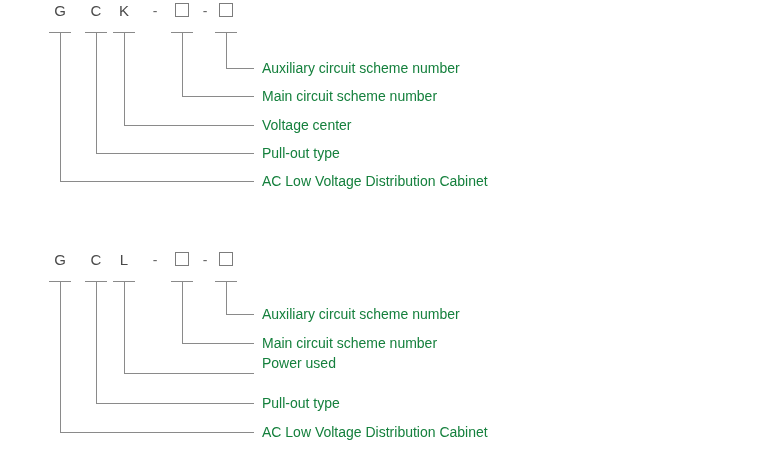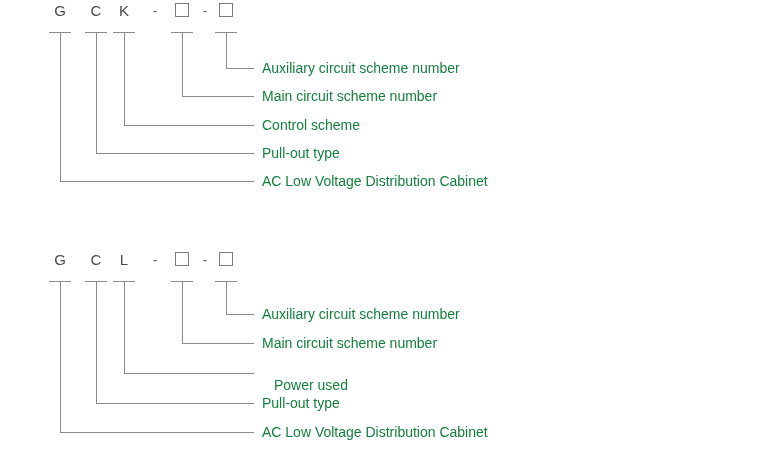--- a/index.html
+++ b/index.html
@@ -67,21 +67,21 @@
         <line x1="182" y1="96" x2="254" y2="96" stroke="#8a8a8a" stroke-width="1" shape-rendering="crispEdges"></line>
         <line x1="124" y1="32" x2="124" y2="125" stroke="#8a8a8a" stroke-width="1" shape-rendering="crispEdges"></line>
         <line x1="124" y1="125" x2="254" y2="125" stroke="#8a8a8a" stroke-width="1" shape-rendering="crispEdges"></line>
         <line x1="96" y1="32" x2="96" y2="153" stroke="#8a8a8a" stroke-width="1" shape-rendering="crispEdges"></line>
         <line x1="96" y1="153" x2="254" y2="153" stroke="#8a8a8a" stroke-width="1" shape-rendering="crispEdges"></line>
         <line x1="60" y1="32" x2="60" y2="181" stroke="#8a8a8a" stroke-width="1" shape-rendering="crispEdges"></line>
         <line x1="60" y1="181" x2="254" y2="181" stroke="#8a8a8a" stroke-width="1" shape-rendering="crispEdges"></line>
       </svg>
       <div class="lbl" style="left: 262px; top: 68px;">Auxiliary circuit scheme number</div>
       <div class="lbl" style="left: 262px; top: 96px;">Main circuit scheme number</div>
-      <div class="lbl" style="left: 262px; top: 125px;">Control scheme</div>
+      <div class="lbl" style="left: 262px; top: 125px;">Voltage center</div>
       <div class="lbl" style="left: 262px; top: 153px;">Pull-out type</div>
       <div class="lbl" style="left: 262px; top: 181px;">AC Low Voltage Distribution Cabinet</div>
     </div>
     <div class="diagram" id="diagram-1" style="top: 249px;">
       <div class="code-row">
         <div class="code-char" style="left: 60px;">G</div>
         <div class="code-char" style="left: 96px;">C</div>
         <div class="code-char" style="left: 124px;">L</div>
         <div class="code-char sep" style="left: 155px;">-</div>
         <div class="code-box" style="left: 182px;"></div>
@@ -100,17 +100,17 @@
         <line x1="182" y1="94" x2="254" y2="94" stroke="#8a8a8a" stroke-width="1" shape-rendering="crispEdges"></line>
         <line x1="124" y1="32" x2="124" y2="124" stroke="#8a8a8a" stroke-width="1" shape-rendering="crispEdges"></line>
         <line x1="124" y1="124" x2="254" y2="124" stroke="#8a8a8a" stroke-width="1" shape-rendering="crispEdges"></line>
         <line x1="96" y1="32" x2="96" y2="154" stroke="#8a8a8a" stroke-width="1" shape-rendering="crispEdges"></line>
         <line x1="96" y1="154" x2="254" y2="154" stroke="#8a8a8a" stroke-width="1" shape-rendering="crispEdges"></line>
         <line x1="60" y1="32" x2="60" y2="183" stroke="#8a8a8a" stroke-width="1" shape-rendering="crispEdges"></line>
         <line x1="60" y1="183" x2="254" y2="183" stroke="#8a8a8a" stroke-width="1" shape-rendering="crispEdges"></line>
       </svg>
       <div class="lbl" style="left: 262px; top: 65px;">Auxiliary circuit scheme number</div>
       <div class="lbl" style="left: 262px; top: 94px;">Main circuit scheme number</div>
-      <div class="lbl" style="left: 262px; top: 136px; margin-left: 12px;">Power used</div>
+      <div class="lbl" style="left: 262px; top: 114px;">Power used</div>
       <div class="lbl" style="left: 262px; top: 154px;">Pull-out type</div>
       <div class="lbl" style="left: 262px; top: 183px;">AC Low Voltage Distribution Cabinet</div>
     </div>
   </div>
 
 </body></html>

